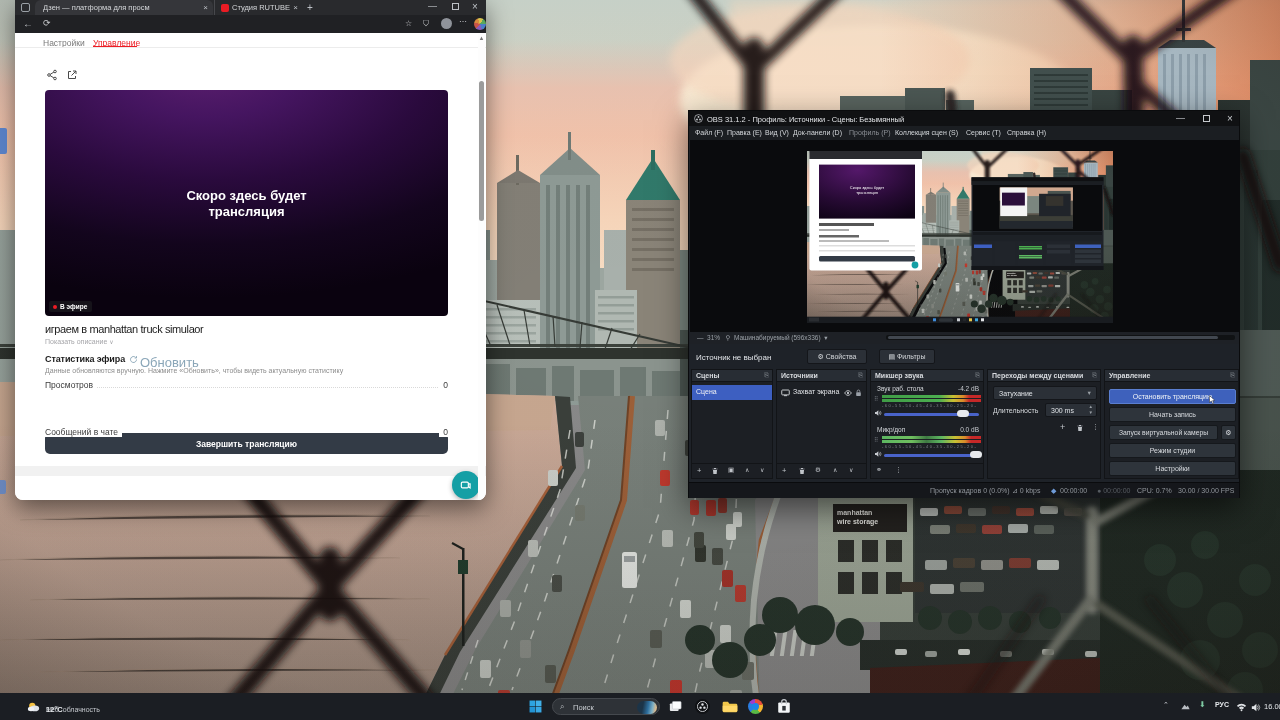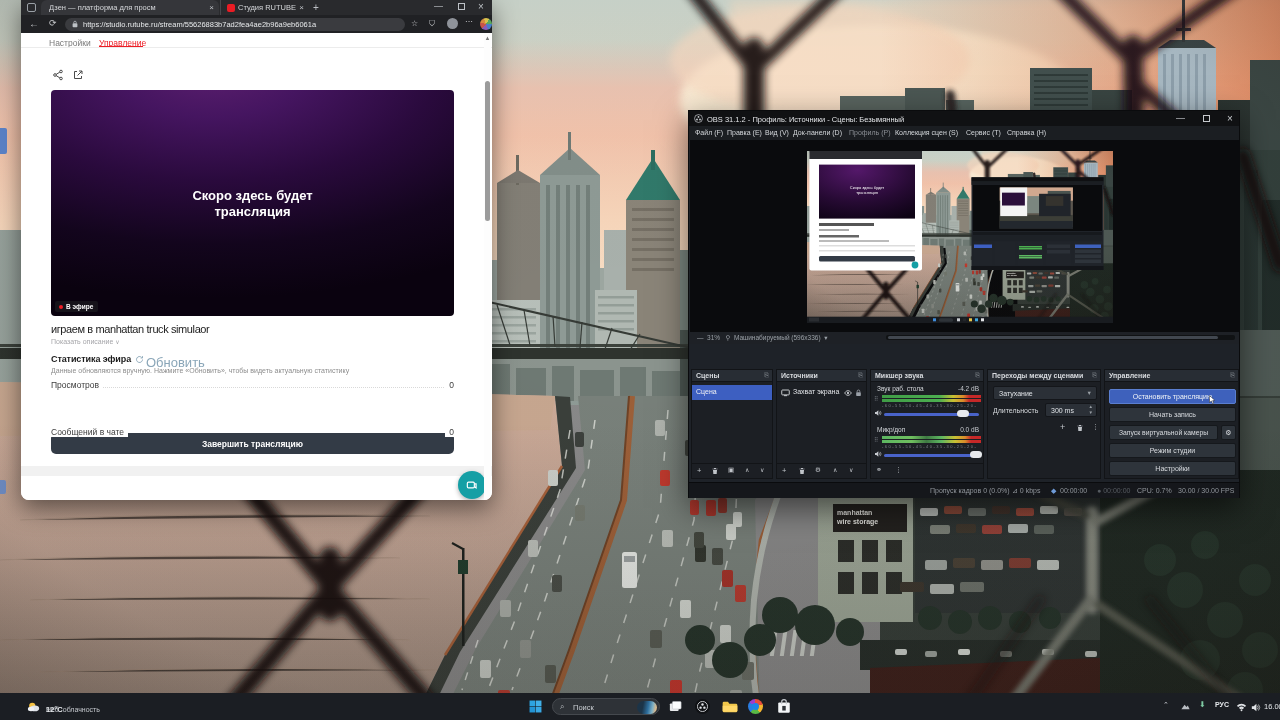--- a/index.html
+++ b/index.html
@@ -1,18 +1,18 @@
 <!DOCTYPE html>
 <html><head><meta charset="utf-8">
 <style>
 html,body{margin:0;padding:0;width:1280px;height:720px;overflow:hidden;background:#888;}
 *{box-sizing:border-box;font-family:"Liberation Sans",sans-serif;-webkit-font-smoothing:antialiased;}
 #root{position:absolute;inset:0;width:1280px;height:720px;overflow:hidden;}
 #wall{position:absolute;left:0;top:0;}
-#browser{position:absolute;left:21px;top:0;width:471px;height:500px;border-radius:0 0 8px 8px;box-shadow:0 8px 24px rgba(0,0,0,.5);overflow:hidden;background:#fff;}
+#browser{position:absolute;left:15px;top:0;width:471px;height:500px;border-radius:0 0 8px 8px;box-shadow:0 8px 24px rgba(0,0,0,.5);overflow:hidden;background:#fff;}
 #obs{position:absolute;left:688px;top:110px;width:552px;height:388px;background:#1e2228;box-shadow:0 10px 30px rgba(0,0,0,.55);border:1px solid #0a0b0d;color:#d7dade;}
 #taskbar{position:absolute;left:0;top:693px;width:1280px;height:27px;background:#1b1e23;}
 </style></head>
 <body>
 <div id="root">
 <svg id="wall" width="1280" height="720" viewBox="0 0 1280 720">
 <defs>
 <linearGradient id="sky" x1="0" y1="0" x2="0" y2="1">
 <stop offset="0" stop-color="#c9d3ca"></stop>
           <stop offset="0.1" stop-color="#cdd3c7"></stop>
@@ -389,27 +389,20 @@
    <span style="position:absolute;right:4px;top:3px;font-size:8px;color:#bdc1c6;">×</span>
   </div>
   <span style="position:absolute;left:292px;top:2px;font-size:10px;color:#bdc1c6;">+</span>
   <span style="position:absolute;left:413px;top:1px;font-size:9px;color:#bdc1c6;">—</span>
   <span style="position:absolute;left:437px;top:2.5px;width:7px;height:7px;border:1px solid #bdc1c6;display:inline-block;"></span>
   <span style="position:absolute;left:457px;top:1px;font-size:10px;color:#bdc1c6;">×</span>
  </div>
  <div style="position:absolute;left:0;top:15px;width:100%;height:18px;background:#202124;">
   <span style="position:absolute;left:8px;top:3px;font-size:10px;color:#c8cacd;">←</span>
   <span style="position:absolute;left:28px;top:3px;font-size:9px;color:#c8cacd;">⟳</span>
-  <div style="position:absolute;left:44px;top:2.5px;width:340px;height:13px;background:#3a3b3f;border-radius:7px;">
-   <svg width="8" height="8" style="position:absolute;left:6px;top:2.5px" viewBox="0 0 10 10">
-            <rect x="2" y="4" width="6" height="5" rx="1" fill="#bdc1c6"></rect>
-            <path d="M3.5 4V3a1.5 1.5 0 0 1 3 0v1" stroke="#bdc1c6" fill="none"></path>
-          </svg>
-   <span style="position:absolute;left:18px;top:2.5px;font-size:7.5px;color:#e6e8ea;letter-spacing:0;white-space:nowrap;">https://studio.rutube.ru/stream/55626883b7ad2fea4ae2b96a9eb6061a</span>
-  </div>
   <span style="position:absolute;left:390px;top:4px;font-size:8px;color:#c8cacd;">☆</span>
   <span style="position:absolute;left:408px;top:4px;font-size:8px;color:#c8cacd;">⛉</span>
   <div style="position:absolute;left:426px;top:3px;width:11px;height:11px;border-radius:50%;background:#8f939a;"></div>
   <span style="position:absolute;left:444px;top:2px;font-size:8px;color:#c8cacd;">⋯</span>
   <div style="position:absolute;left:459px;top:2.5px;width:12px;height:12px;border-radius:50%;background:conic-gradient(from 220deg,#c95548 0 18%,#d98a3e 18% 33%,#d8c24e 33% 48%,#5aa85c 48% 64%,#4a7fc9 64% 83%,#8a5cb8 83%);filter:blur(0.4px);"></div>
  </div>
  <div style="position:absolute;left:0;top:33px;width:100%;height:467px;background:#fff;">
   <span style="position:absolute;left:28px;top:5px;font-size:8.5px;color:#7a7a7a;">Настройки</span>
   <span style="position:absolute;left:78px;top:5px;font-size:8.5px;color:#ed1c24;">Управление</span>
   <div style="position:absolute;left:78px;top:12.5px;width:44px;height:1.5px;background:#ed1c24;"></div>
@@ -577,20 +570,25 @@
   </div>
  </div>
 
  <div style="position:absolute;left:0;top:221px;width:100%;height:12px;background:#1e2126;">
   <span style="position:absolute;left:8px;top:2px;font-size:6.5px;color:#9aa0a6;">—&nbsp;&nbsp;31%&nbsp;&nbsp;&nbsp;⚲&nbsp;&nbsp;Машинабируемый (596x336)&nbsp;&nbsp;▾</span>
   <div style="position:absolute;left:197px;top:3px;width:349px;height:5px;background:#101214;border-radius:2px;">
           <div style="position:absolute;left:2px;top:1px;width:330px;height:3px;background:#41474f;border-radius:2px;"></div>
         </div>
  </div>
 
+ <div style="position:absolute;left:0;top:233px;width:100%;height:25px;background:#1e2228;">
+  <span style="position:absolute;left:7px;top:9px;font-size:8px;color:#dfe2e6;">Источник не выбран</span>
+  <div style="position:absolute;left:118px;top:5px;width:60px;height:15px;background:#2b3037;border:1px solid #14161a;border-radius:2px;color:#d3d6da;font-size:7px;text-align:center;line-height:13px;">⚙ Свойства</div>
+  <div style="position:absolute;left:190px;top:5px;width:56px;height:15px;background:#2b3037;border:1px solid #14161a;border-radius:2px;color:#d3d6da;font-size:7px;text-align:center;line-height:13px;">▤ Фильтры</div>
+ </div>
  <div style="position:absolute;left:2px;top:258px;width:82px;height:110px;background:#1c1f24;border:1px solid #121417;">
  <div style="position:absolute;left:0;top:0;width:100%;height:12px;background:#282d34;border-bottom:1px solid #121417;">
           <span style="position:absolute;left:4px;top:2px;font-size:7px;font-weight:bold;color:#d8dbdf;">Сцены</span>
           <span style="position:absolute;right:3px;top:2px;font-size:6px;color:#9aa0a6;">⎘</span>
         </div>
  <div style="position:absolute;left:0;top:15px;width:100%;height:15px;background:#3d5fc1;">
           <span style="position:absolute;left:4px;top:3px;font-size:7px;color:#eef0f4;">Сцена</span>
         </div>
  <div style="position:absolute;left:0;bottom:0;width:100%;height:15px;border-top:1px solid #121417;color:#c0c4c9;font-size:7.5px;">
   <span style="position:absolute;left:5px;top:2px;">+</span>

